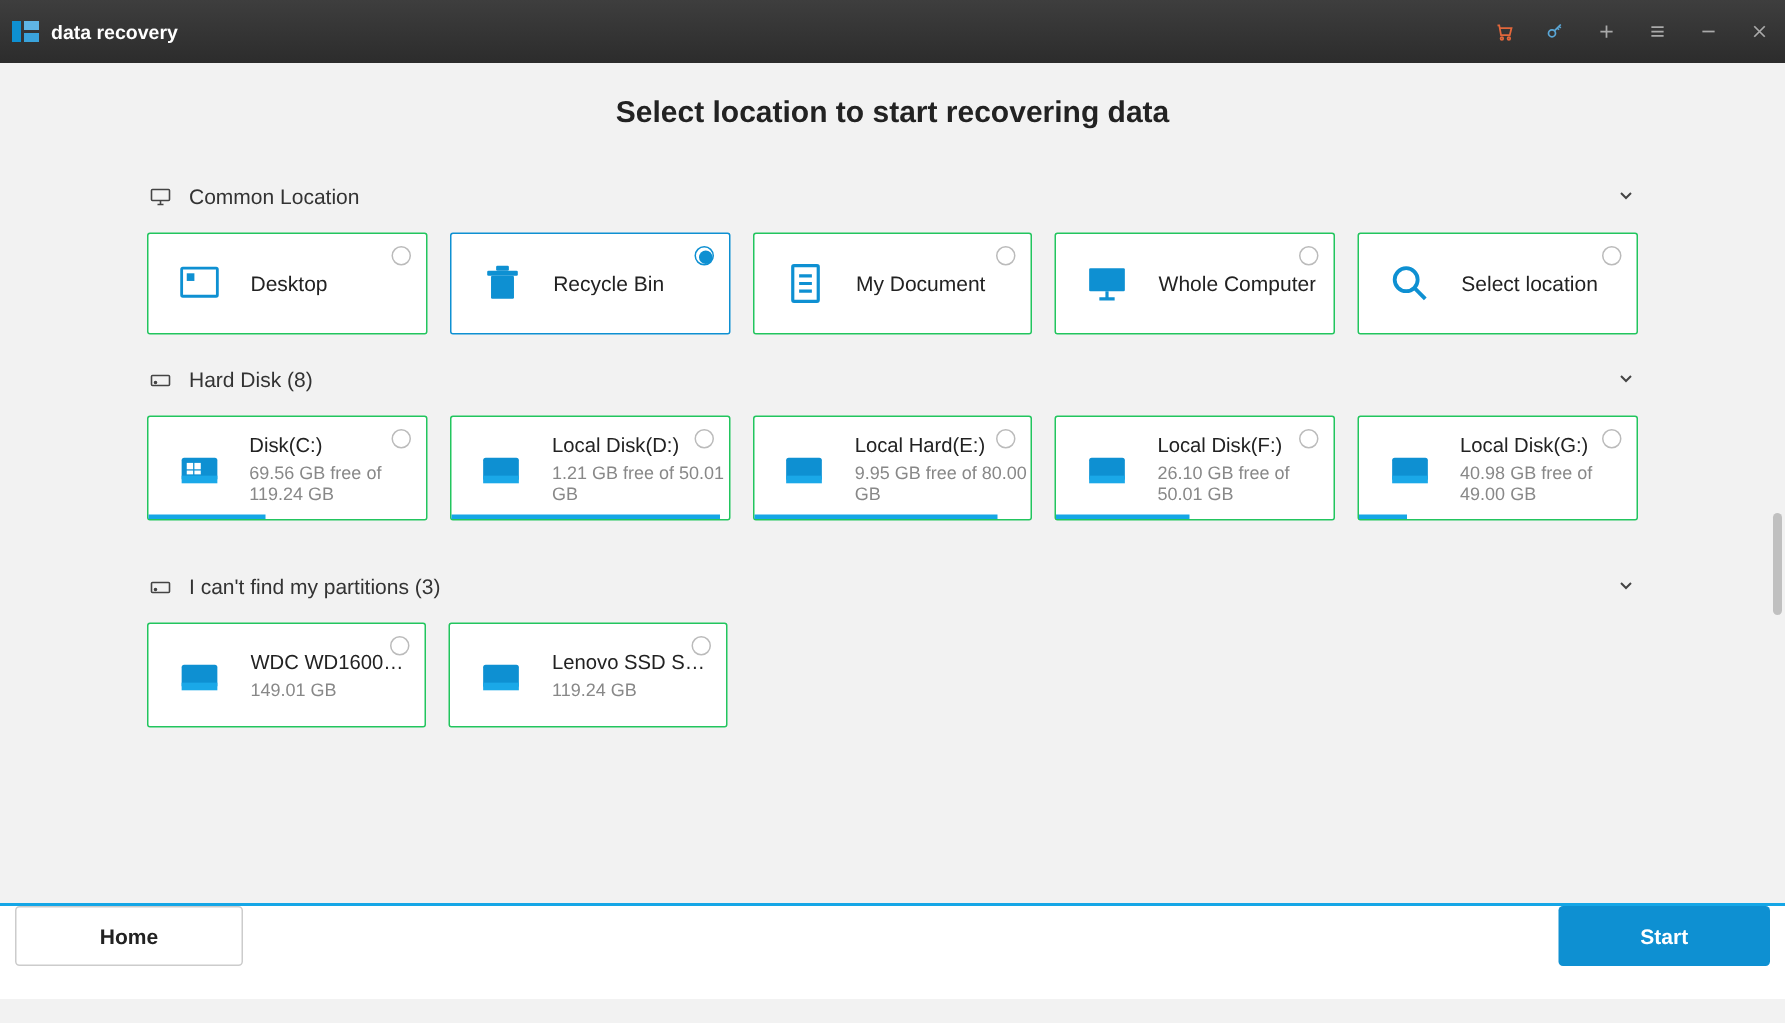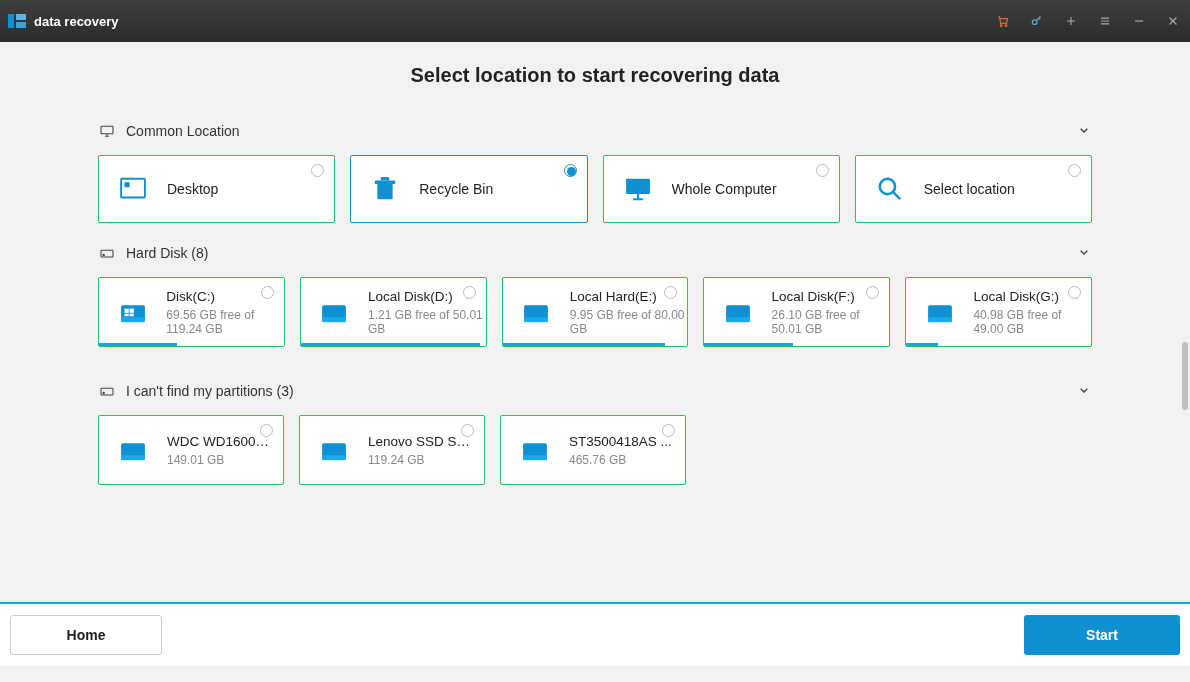--- a/index.html
+++ b/index.html
@@ -86,31 +86,31 @@
 
   
   .vscroll {
     position:absolute; right:2px; width:6px; height:68px; top:300px;
     background:#c0c0c0; border-radius:3px;
   }
 
   
   .divider { height:2px; background:#15a6e6; }
   .footer {
-    height:62px; background:#fff; display:flex; align-items:center; padding:0 10px;
+    height:62px; background:#fff; display:flex; padding:0 10px;
   }
   .btn {
     height:40px; border-radius:3px; font-size:14px; cursor:pointer;
     display:flex; align-items:center; justify-content:center;
   }
   .btn-home {
     width:152px; border:1px solid #ccc; background:#fff; color:#222; font-weight:600;
   }
   .btn-start {
-    width:156px; margin-left:auto; background:#0e90d2; color:#fff; font-weight:600;
+    width:141px; margin-left:auto; background:#0e90d2; color:#fff; font-weight:600;
     border:none;
   }
   .refresh-icon { cursor:pointer; }
 </style>
 </head>
 <body>
 
 <div class="titlebar">
   <div class="logo"></div>
   <div class="app-title">data recovery</div>
@@ -191,20 +191,30 @@
               <rect x="8" y="10" width="24" height="4" rx="1"></rect>
               <rect x="15" y="6" width="10" height="4" rx="1"></rect>
             </svg>
         </span>
         <span class="label">Recycle Bin</span>
       </div>
       <div class="card simple">
         <span class="radio"></span>
         <span class="card-icon">
           <svg viewBox="0 0 40 40" fill="none" stroke="#0e90d2" stroke-width="2.5">
+              <rect x="10" y="6" width="20" height="28" rx="1"></rect>
+              <path d="M15 14h10M15 20h10M15 26h10"></path>
+            </svg>
+        </span>
+        <span class="label">My Document</span>
+      </div>
+      <div class="card simple">
+        <span class="radio"></span>
+        <span class="card-icon">
+          <svg viewBox="0 0 40 40" fill="none" stroke="#0e90d2" stroke-width="2.5">
               <rect x="6" y="8" width="28" height="18" rx="1" fill="#0e90d2" stroke="none"></rect>
               <path d="M14 32h12M20 26v6" stroke="#0e90d2"></path>
             </svg>
         </span>
         <span class="label">Whole Computer</span>
       </div>
       <div class="card simple">
         <span class="radio"></span>
         <span class="card-icon">
           <svg viewBox="0 0 40 40" fill="none" stroke="#0e90d2" stroke-width="3">
@@ -350,33 +360,20 @@
           <svg viewBox="0 0 40 40">
               <rect x="6" y="12" width="28" height="18" rx="2" fill="#0e90d2"></rect>
               <rect x="6" y="26" width="28" height="6" fill="#1aa8e8"></rect>
             </svg>
         </span>
         <div class="ctext">
           <span class="label" style="max-width:105px">Lenovo SSD SL...</span>
           <span class="sub">119.24 GB</span>
         </div>
       </div>
-      <div class="card small" style="flex:0 0 186px">
-        <span class="radio"></span>
-        <span class="card-icon">
-          <svg viewBox="0 0 40 40">
-              <rect x="6" y="12" width="28" height="18" rx="2" fill="#0e90d2"></rect>
-              <rect x="6" y="26" width="28" height="6" fill="#1aa8e8"></rect>
-            </svg>
-        </span>
-        <div class="ctext">
-          <span class="label" style="max-width:105px">ST3500418AS ...</span>
-          <span class="sub">465.76 GB</span>
-        </div>
-      </div>
     </div>
 
   </div>
 
   <div class="vscroll"></div>
 </div>
 
 <div class="divider"></div>
 <div class="footer">
   <div class="btn btn-home">Home</div>

